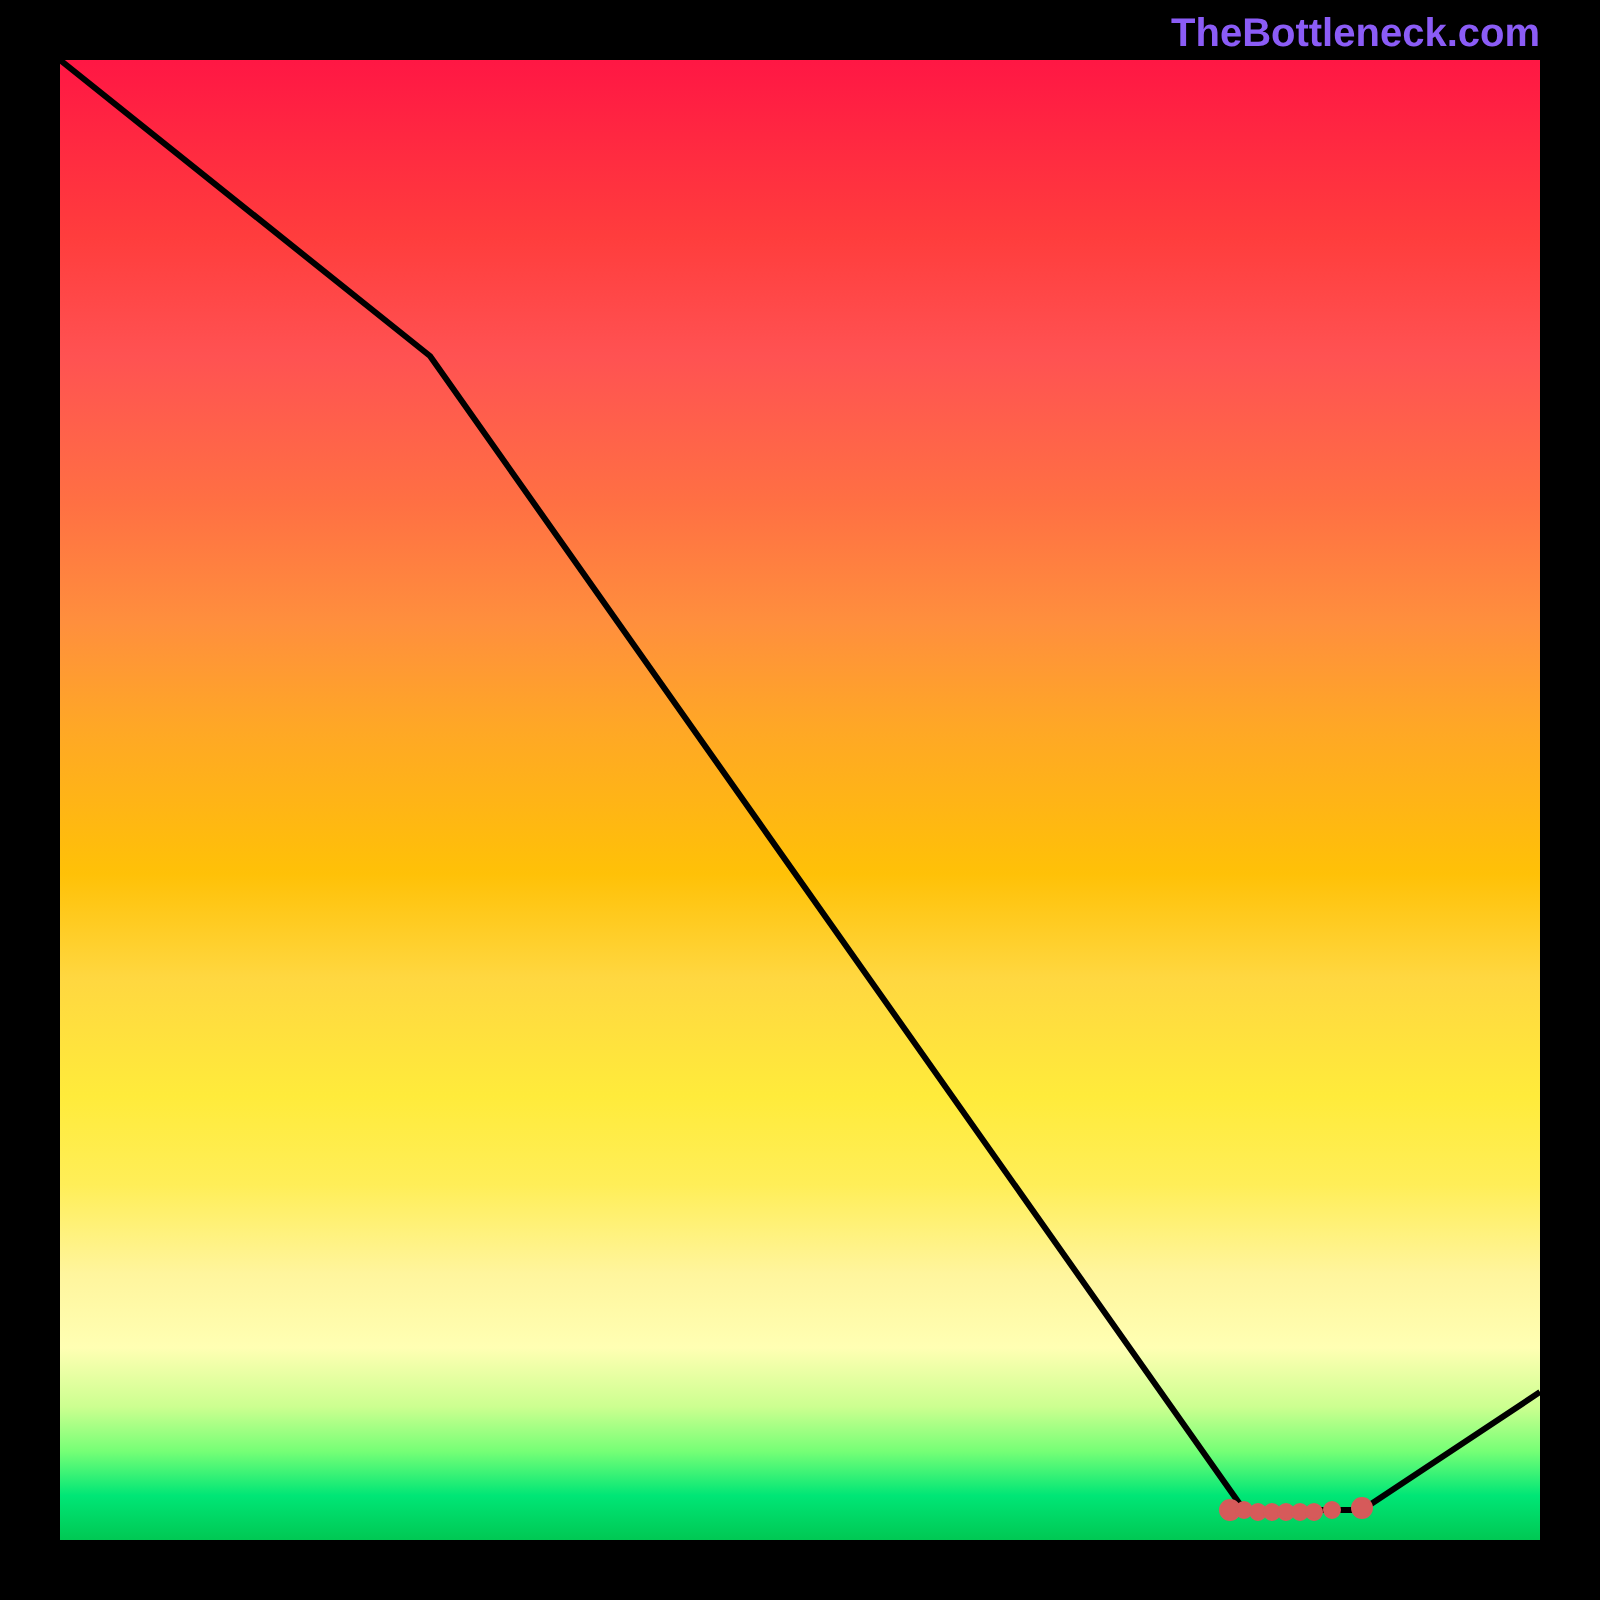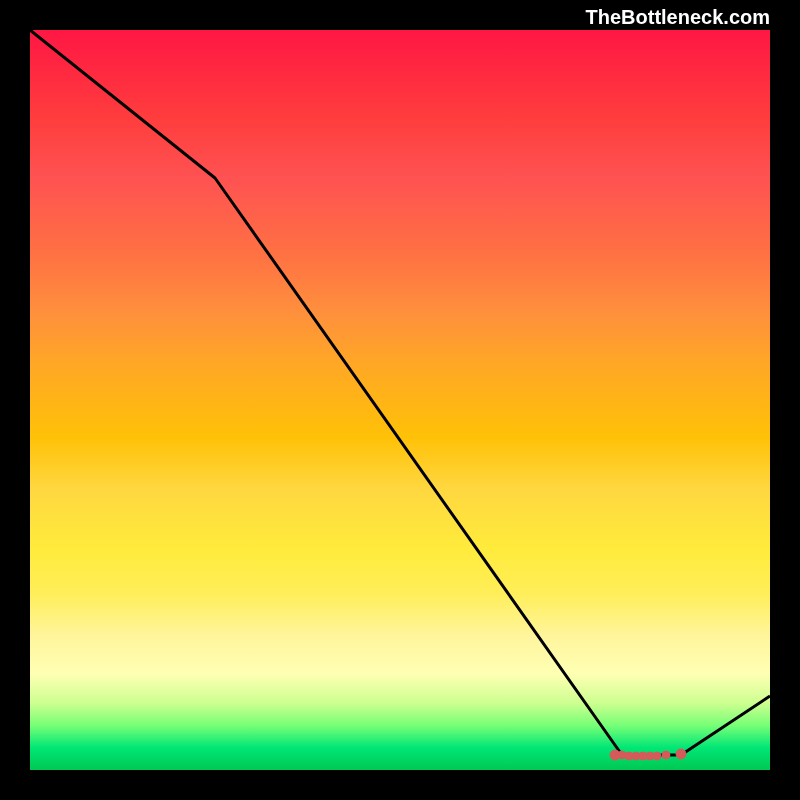--- a/index.html
+++ b/index.html
@@ -7,21 +7,21 @@
     width: 800px;
     height: 800px;
     background: #000;
     position: relative;
     font-family: Arial, sans-serif;
   }
   .attribution {
     position: absolute;
     top: 6px;
     right: 30px;
-    color: #ffffff;
+    color: #8b5cf6;
     font-size: 20px;
     font-weight: bold;
   }
   .plot-area {
     position: absolute;
     top: 30px;
     left: 30px;
     width: 740px;
     height: 740px;
     background: linear-gradient(to bottom,

